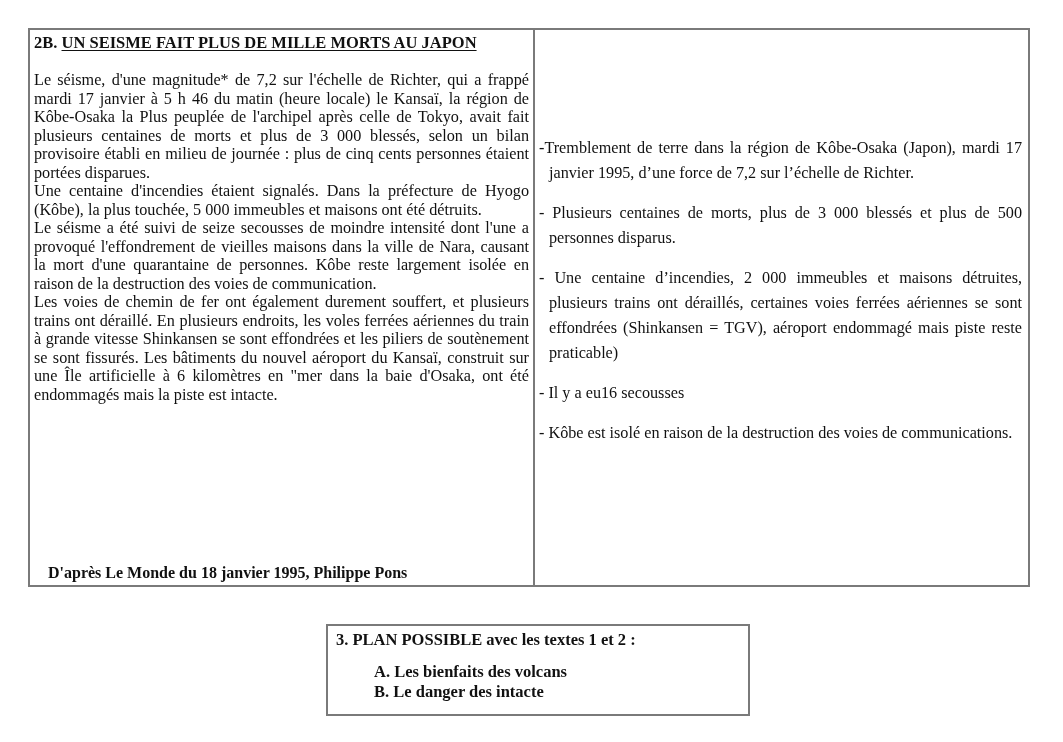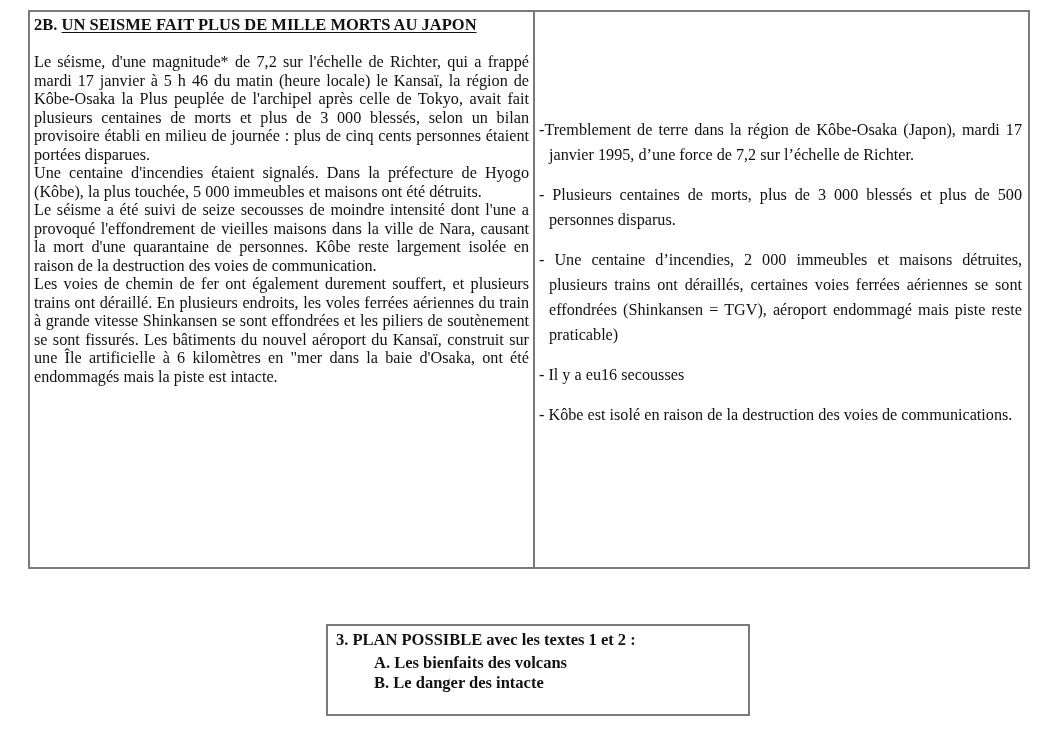--- a/index.html
+++ b/index.html
@@ -1,52 +1,53 @@
 <!DOCTYPE html>
 <html><head>
 <meta charset="utf-8">
 <style>
   html, body { margin:0; padding:0; background:#ffffff; }
   body { width:1063px; height:742px; position:relative; overflow:hidden;
          font-family:"Liberation Serif", "DejaVu Serif", serif; color:#111; }
-  .table { position:absolute; left:28px; top:10px; width:1002px; height:559px;
+  .table { position:absolute; left:28px; top:28px; width:1002px; height:559px;
            border:2px solid #7a7a7a; box-sizing:border-box; display:flex; }
   .col { box-sizing:border-box; height:100%; position:relative; }
   .col-left { width:505px; border-right:2px solid #7a7a7a; padding:2px 4px 0 4px; }
   .col-right { flex:1; padding:2px 6px 0 4px; }
   .heading { font-weight:bold; font-size:16.5px; line-height:22px; }
   .heading .u { text-decoration:underline; text-underline-offset:2px; }
   .center { text-align:center; }
   .byline { font-weight:bold; font-size:16.5px; text-align:center; margin-top:18px; line-height:22px; }
   .article { margin-top:17px; font-size:16.2px; line-height:18.5px; text-align:justify; }
   .article p { margin:0; }
   .source { position:absolute; left:18px; bottom:2px; font-weight:bold; font-size:16px; line-height:20px; }
   .notes { margin-top:104px; font-size:16.2px; line-height:25px; text-align:justify; }
   .note { margin:0 0 15px 0; padding-left:10px; text-indent:-10px; }
   .plan { position:absolute; left:326px; top:624px; width:424px; height:92px;
           border:2px solid #7a7a7a; box-sizing:border-box; padding:4px 8px; }
   .plan-title { font-weight:bold; font-size:16.5px; line-height:20px; }
-  .plan-items { margin-top:3px; padding-left:38px; }
+  .plan-items { margin-top:12px; padding-left:38px; }
   .plan-item { font-weight:bold; font-size:16.5px; line-height:20px; }
 </style>
 </head>
 <body>
 
 <div class="table">
   <div class="col col-left">
     <div class="heading">
       <span>2B.</span>
       <span class="u">UN SEISME FAIT PLUS DE MILLE MORTS AU JAPON</span>
     </div>
     <div class="article">
       <p>Le séisme, d'une magnitude* de 7,2 sur l'échelle de Richter, qui a frappé mardi 17 janvier à 5 h 46 du matin (heure locale) le Kansaï, la région de Kôbe-Osaka la Plus peuplée de l'archipel après celle de Tokyo, avait fait plusieurs centaines de morts et plus de 3 000 blessés, selon un bilan provisoire établi en milieu de journée : plus de cinq cents personnes étaient portées disparues.</p>
       <p>Une centaine d'incendies étaient signalés. Dans la préfecture de Hyogo (Kôbe), la plus touchée, 5 000 immeubles et maisons ont été détruits.</p>
       <p>Le séisme a été suivi de seize secousses de moindre intensité dont l'une a provoqué l'effondrement de vieilles maisons dans la ville de Nara, causant la mort d'une quarantaine de personnes. Kôbe reste largement isolée en raison de la destruction des voies de communication.</p>
       <p>Les voies de chemin de fer ont également durement souffert, et plusieurs trains ont déraillé. En plusieurs endroits, les voles ferrées aériennes du  train à grande vitesse Shinkansen se sont effondrées et les piliers de soutènement se sont fissurés. Les bâtiments du nouvel aéroport du Kansaï, construit sur une Île artificielle à 6 kilomètres en "mer dans la baie d'Osaka, ont été endommagés mais la piste est intacte.</p>
     </div>
+    <div class="source">D'après Le Monde du 18 janvier 1995, Philippe Pons</div>
   </div>
   <div class="col col-right">
     <div class="notes">
       <p class="note">-Tremblement de terre dans la région de Kôbe-Osaka (Japon), mardi 17 janvier 1995, d’une force de 7,2 sur l’échelle de Richter.</p>
       <p class="note">- Plusieurs centaines de morts, plus de 3 000 blessés et plus de 500 personnes disparus.</p>
       <p class="note">-  Une centaine d’incendies, 2 000 immeubles et maisons détruites, plusieurs trains ont déraillés, certaines voies ferrées aériennes se sont effondrées (Shinkansen = TGV), aéroport endommagé mais piste reste praticable)</p>
       <p class="note">- Il y a eu16 secousses</p>
       <p class="note">-  Kôbe est isolé en raison de la destruction des voies de communications.</p>
     </div>
   </div>

